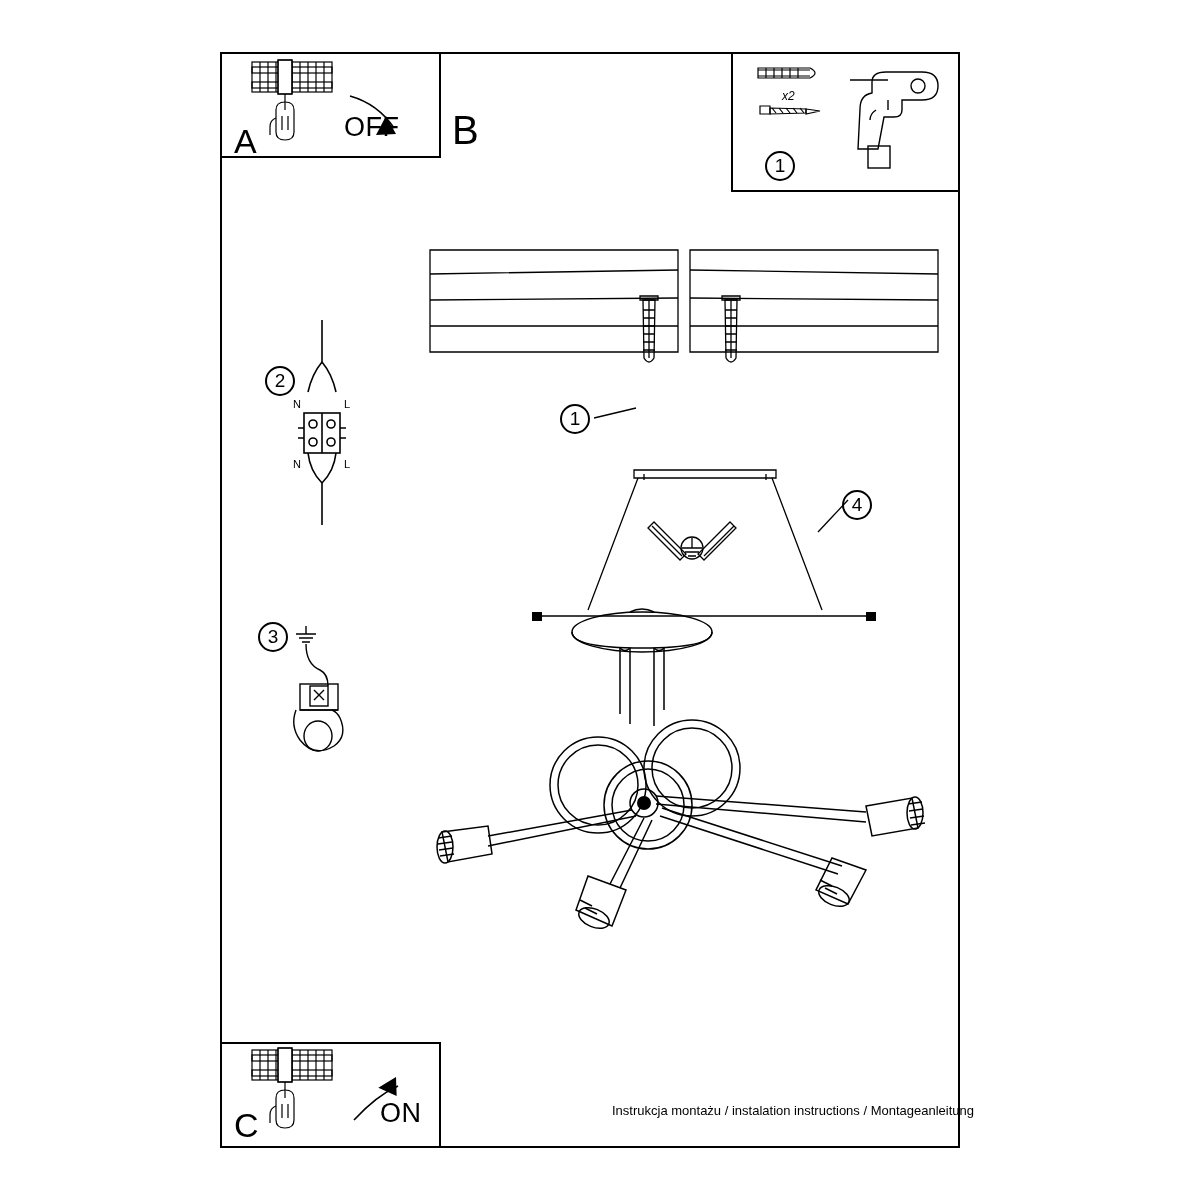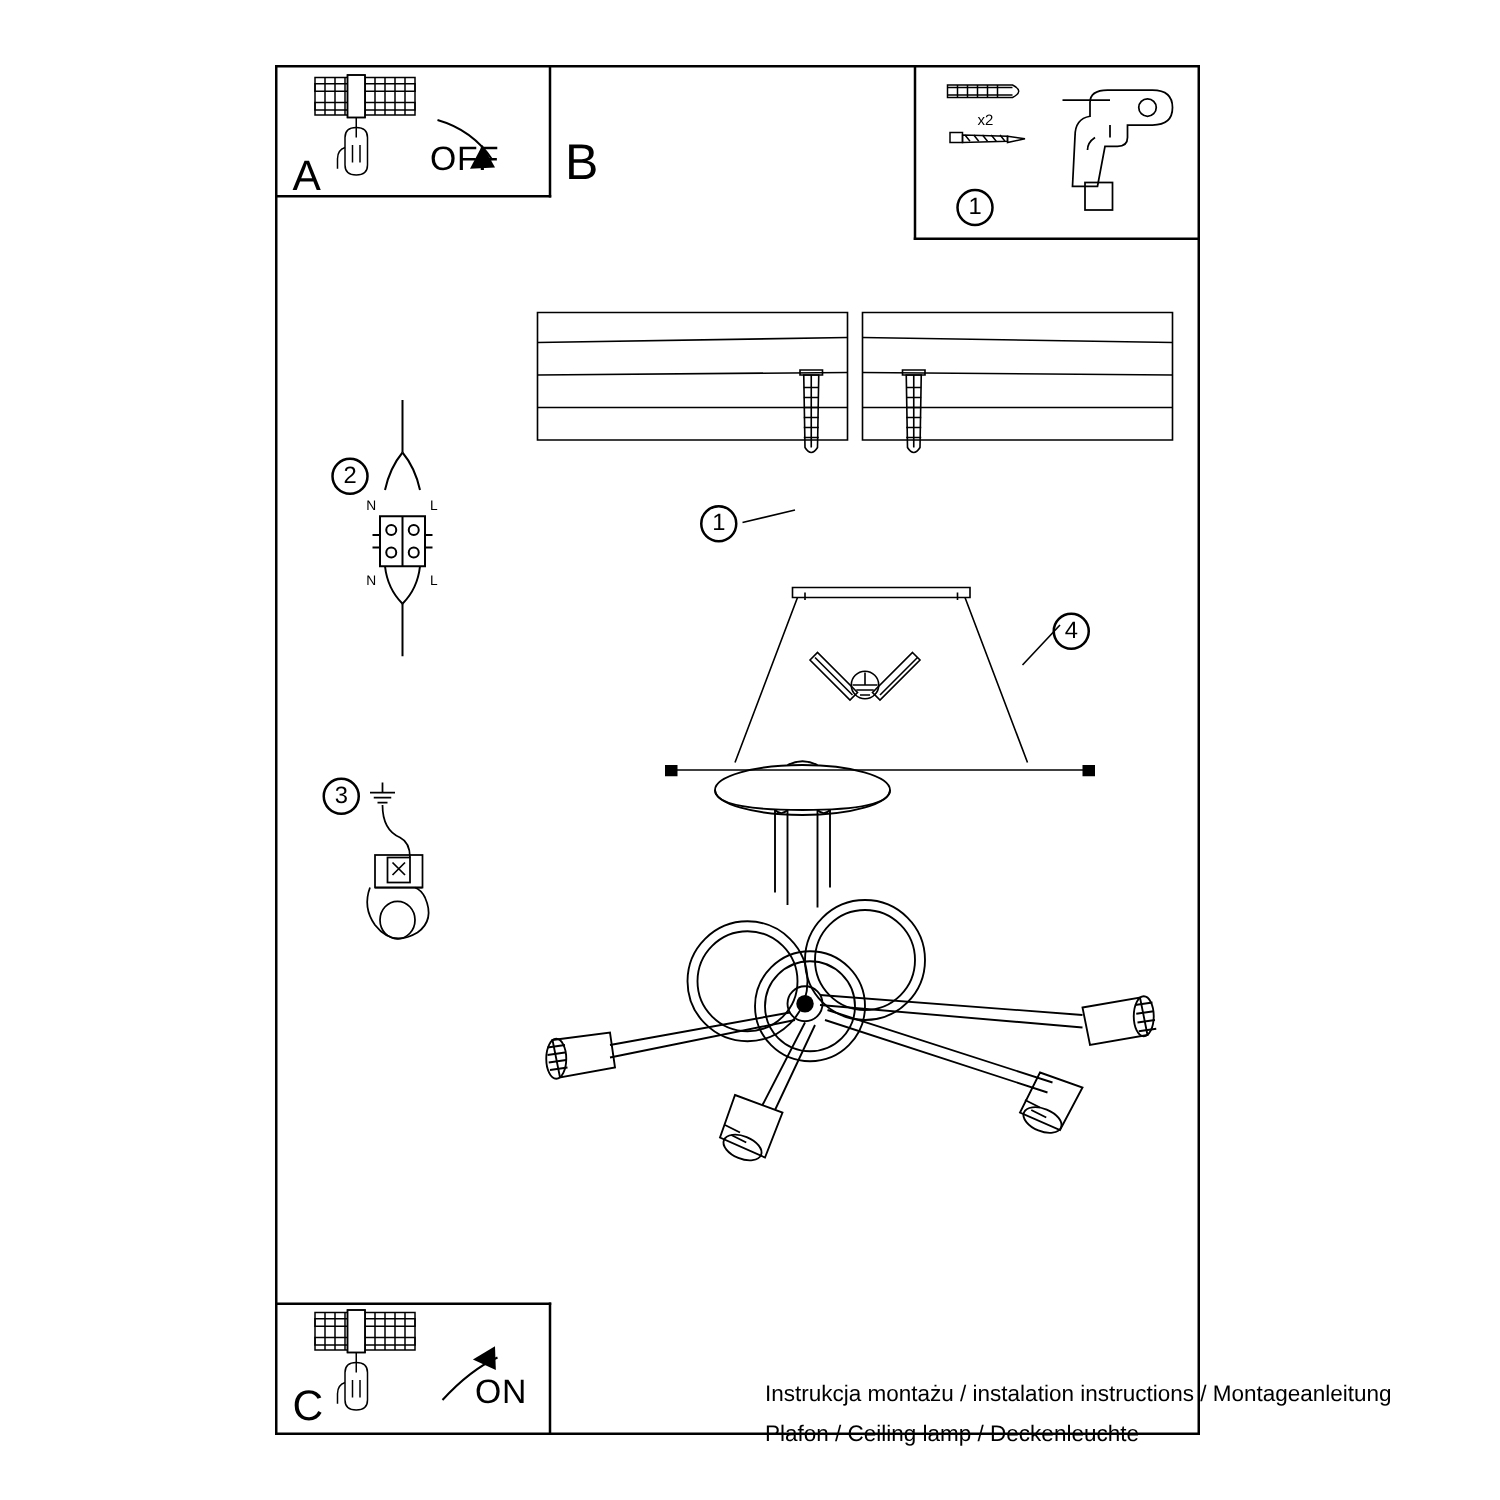--- a/index.html
+++ b/index.html
@@ -79,21 +79,21 @@
     border-left: 2px solid #000;
     border-bottom: 2px solid #000;
     box-sizing: border-box;
   }
 
   
   .caption {
     position: absolute;
     left: 612px;
     top: 1100px;
-    font-size: 18px;
+    font-size: 13px;
     line-height: 1.75;
     color: #000;
   }
 
   svg { display: block; }
   .ln { stroke: #000; fill: none; }
 </style>
 </head>
 <body>
 
@@ -145,21 +145,21 @@
       <path d="M6 10 l52 0 q10 5 0 10 l-52 0 z"></path>
       <line x1="14" y1="10" x2="14" y2="20"></line>
         <line x1="22" y1="10" x2="22" y2="20"></line>
       <line x1="30" y1="10" x2="30" y2="20"></line>
         <line x1="38" y1="10" x2="38" y2="20"></line>
       <line x1="46" y1="10" x2="46" y2="20"></line>
       <path d="M6 12 l52 0 M6 18 l52 0"></path>
     </g>
   </svg>
 
-  <div class="abs" style="left:782px; top:89px; font-size:12px; ">x2</div>
+  <div class="abs" style="left:782px; top:89px; font-size:12px; font-style:italic;">x2</div>
 
   <svg class="abs" style="left:752px; top:100px;" width="110" height="40" viewBox="0 0 110 40">
     <g class="ln" stroke-width="1.2">
       <path d="M8 6 l10 0 l0 8 l-10 0 z"></path>
       <path d="M18 8 l36 1 l0 4 l-36 1 z"></path>
       <path d="M54 9 l14 2 l-14 3 z"></path>
       <path d="M20 8 l4 5 M27 8 l4 5 M34 8 l4 5 M41 8 l4 5 M48 8 l4 5"></path>
     </g>
   </svg>
 
@@ -351,16 +351,15 @@
       <path d="M36 58 l0 14 M42 58 l0 14"></path>
     </g>
     <g class="ln" stroke-width="1.6">
       <path d="M108 74 q22 -24 44 -34"></path>
       <path d="M146 30 l10 16 l-20 2 z" fill="#000" stroke="none" transform="rotate(30 146 38)"></path>
     </g>
   </svg>
 
   <div class="caption">
     <div>Instrukcja montażu / instalation instructions / Montageanleitung</div>
-    <div>Plafon / Ceiling lamp / Deckenleuchte</div>
   </div>
 
 </div>
 
 </body></html>

